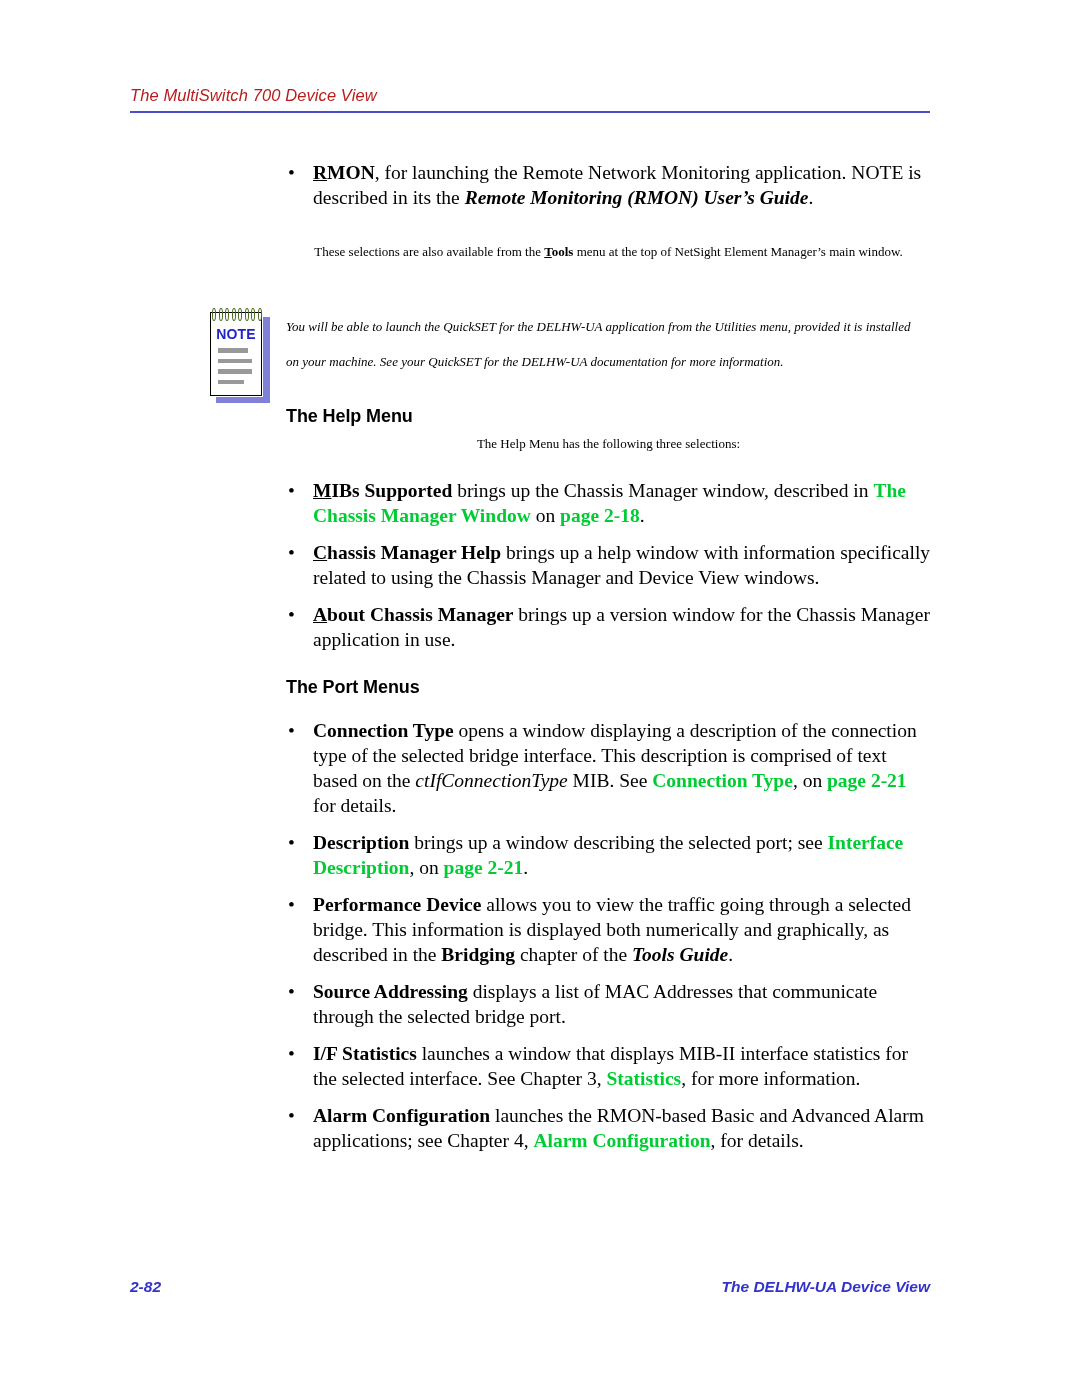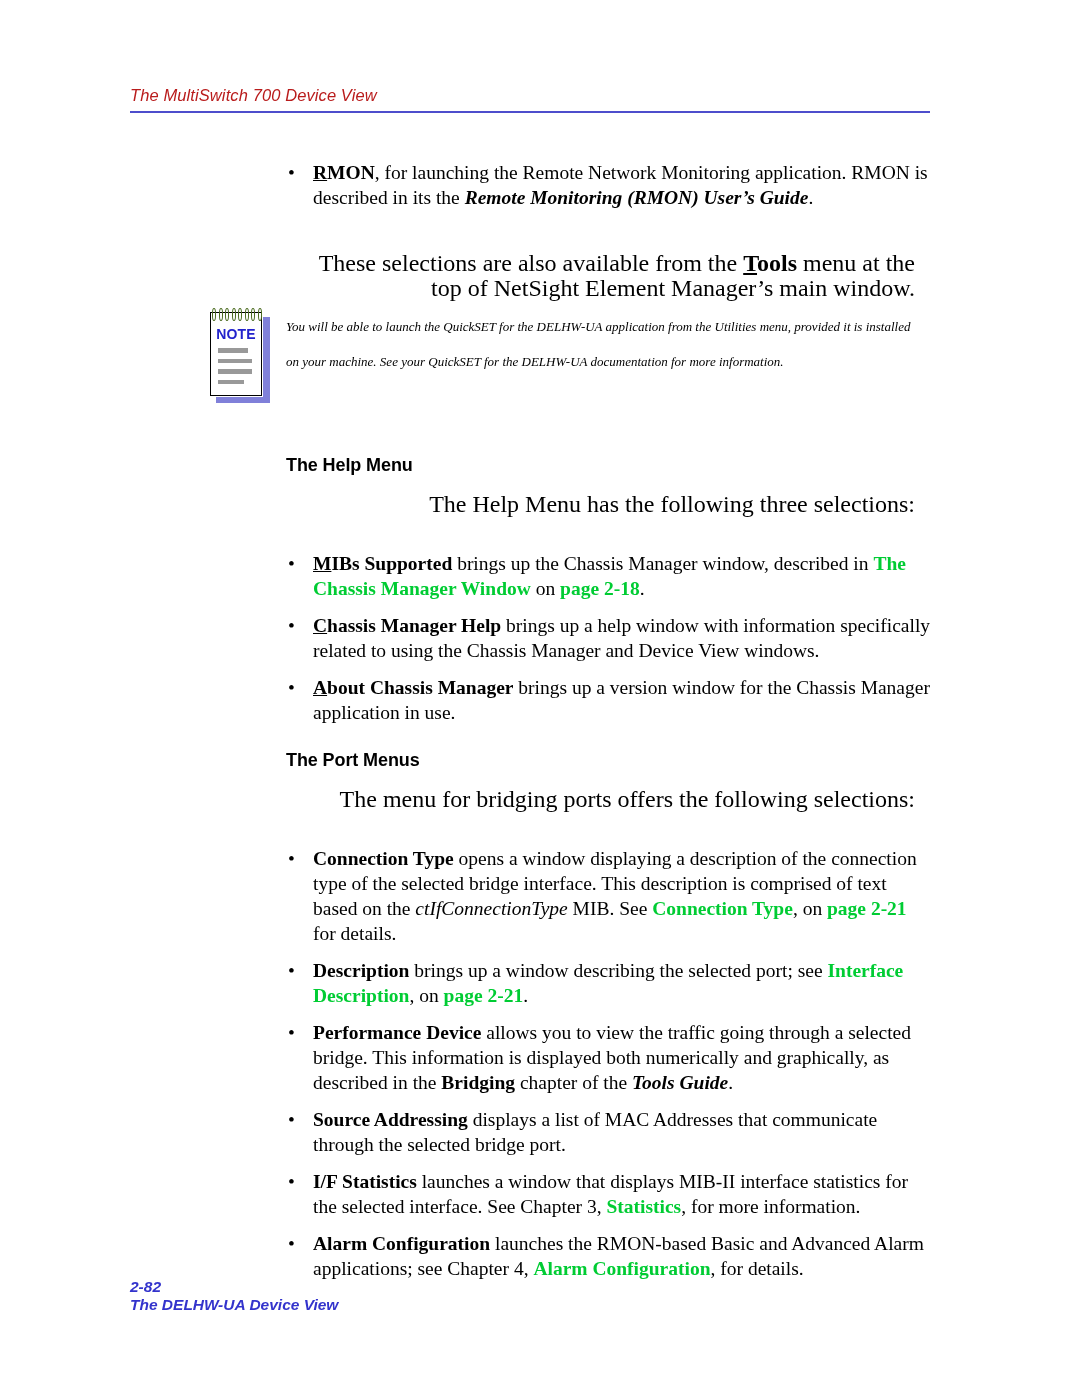--- a/index.html
+++ b/index.html
@@ -45,24 +45,24 @@
 
   
   .content {
     position: absolute;
     left: 286px;
     top: 160px;
     width: 645px;
   }
 
   p.para {
-    margin: 16px;
-    font-size: 24px;
+    margin: 4px;
+    font-size: 13px;
     line-height: 25px;
-    text-align: right;
+    text-align: center;
   }
 
   .gap-lg { height: 25px; }
   .gap-md { height: 18px; }
   .gap-sm { height: 12px; }
 
   
   .bullet {
     position: relative;
     padding-left: 27px;
@@ -197,38 +197,37 @@
     top: 1278px;
     width: 800px;
     display: flex;
     justify-content: space-between;
     align-items: baseline;
     font-family: "Liberation Sans", "DejaVu Sans", sans-serif;
     font-style: italic;
     font-weight: bold;
     font-size: 15.5px;
     color: #3333cc;
-    flex-direction: column;
   }
 </style>
 </head>
 <body>
 
 <div class="page">
 
   <div class="header">
     <div class="header-title">The MultiSwitch 700 Device View</div>
     <div class="header-rule"></div>
   </div>
 
   <div class="content">
 
     <div class="bullet">
       <span class="dot">•</span>
-      <span><b><span class="u">R</span><span>MON</span></b></span><span>, for launching the Remote Network Monitoring application. RMON is described in its the </span><span class="bi">Remote Monitoring (RMON) User’s Guide</span><span>.</span>
+      <span><b><span class="u">R</span><span>MON</span></b></span><span>, for launching the Remote Network Monitoring application. NOTE is described in its the </span><span class="bi">Remote Monitoring (RMON) User’s Guide</span><span>.</span>
     </div>
 
     <div class="gap-lg"></div>
 
     <p class="para"><span>These selections are also available from the </span><b><span class="u">T</span><span>ools</span></b><span> menu at the top of NetSight Element Manager’s main window.</span></p>
 
     <div style="height:138px"></div>
 
     <h3 class="section-head">The Help Menu</h3>
     <p class="para">The Help Menu has the following three selections:</p>
@@ -250,21 +249,20 @@
     <div class="gap-sm"></div>
 
     <div class="bullet">
       <span class="dot">•</span>
       <b><span class="u">A</span><span>bout Chassis Manager</span></b><span> brings up a version window for the Chassis Manager application in use.</span>
     </div>
 
     <div class="gap-lg"></div>
 
     <h3 class="section-head">The Port Menus</h3>
-    <p class="para">The menu for bridging ports offers the following selections:</p>
 
     <div class="gap-md"></div>
 
     <div class="bullet">
       <span class="dot">•</span>
       <b>Connection Type</b><span> opens a window displaying a description of the connection type of the selected bridge interface. This description is comprised of text based on the </span><i>ctIfConnectionType</i><span> MIB. See </span><span class="xref">Connection Type</span><span>, on </span><span class="xref-pg">page 2-21</span><span> for details.</span>
     </div>
 
     <div class="gap-sm"></div>
 

